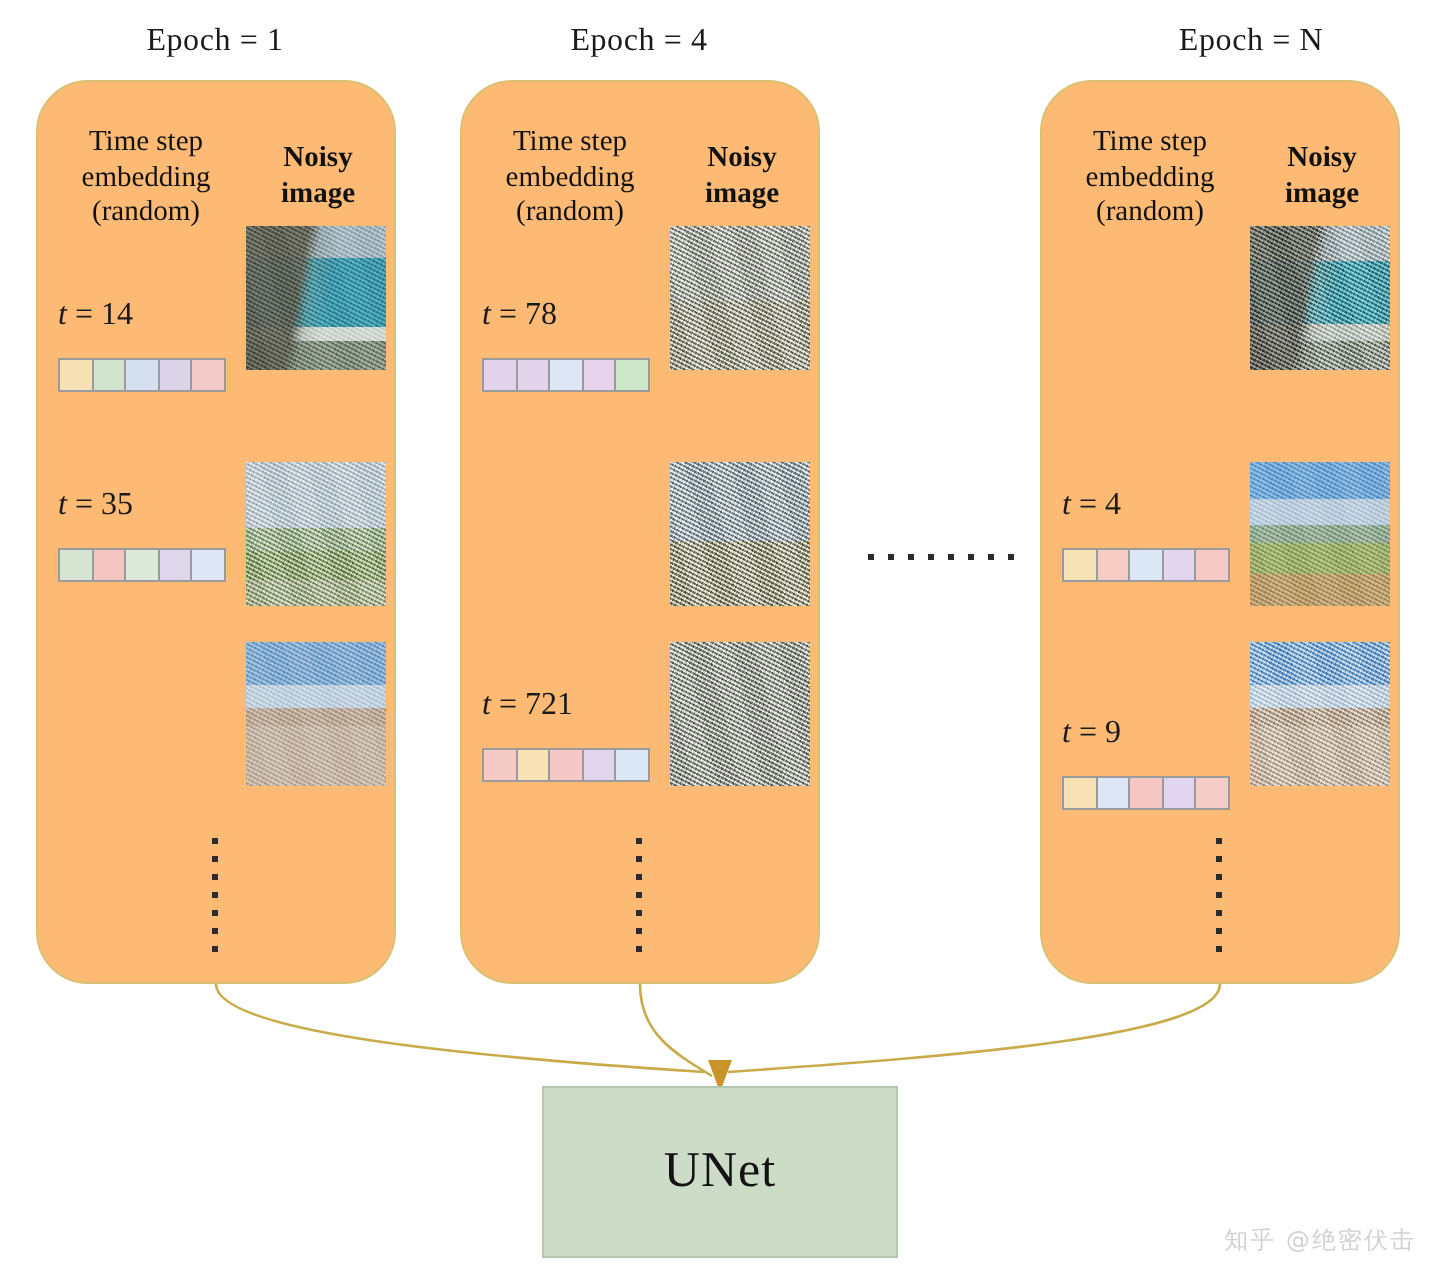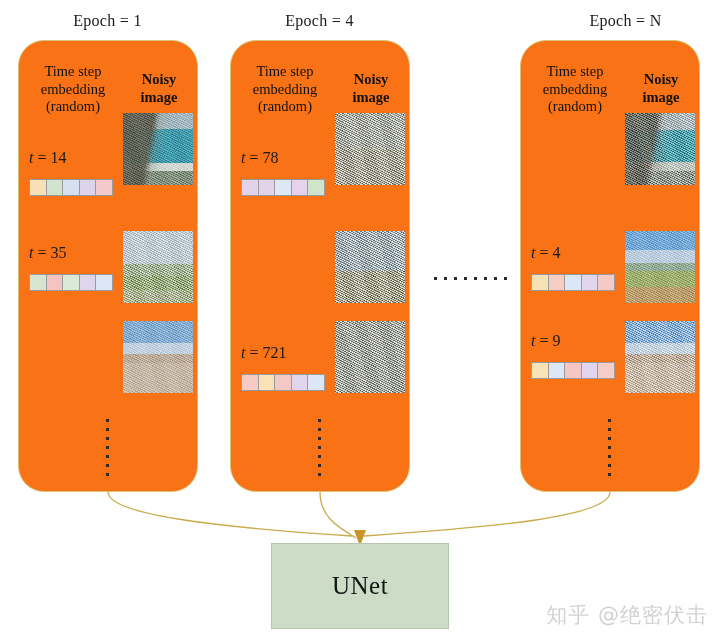--- a/index.html
+++ b/index.html
@@ -28,21 +28,21 @@
   #epoch-label-2 { left: 528px; top: 12px; width: 195px; }
 
   
   .epoch-panel {
     position: absolute;
     top: 40px;
     width: 180px;
     height: 452px;
     border: 1.4px solid #d8c271;
     border-radius: 26px;
-    background: #f97316;
+    background: #fdba74;
   }
   #epoch-panel-0 { left: 18px; }
   #epoch-panel-1 { left: 230px; }
   #epoch-panel-2 { left: 520px; }
 
   
   .col-head {
     position: absolute;
     font-size: 14.5px;
     line-height: 1.22;
@@ -170,21 +170,21 @@
     align-items: center;
     justify-content: center;
   }
   #unet-label { font-size: 25px; color: #131313; letter-spacing: .5px; }
 
   
   #watermark {
     position: absolute;
     right: 12px; bottom: 14px;
     font-family: "DejaVu Sans", sans-serif;
-    font-size: 21px;
+    font-size: 12px;
     color: #d2d2d2;
     letter-spacing: 1px;
     white-space: nowrap;
     user-select: none;
   }
 </style>
 </head>
 <body>
 
 <div class="epoch-label" id="epoch-label-0">Epoch = 1</div>
@@ -311,21 +311,21 @@
         <div class="emb-cell" style="background: rgb(246, 205, 196);"></div>
         <div class="emb-cell" style="background: rgb(220, 231, 246);"></div>
         <div class="emb-cell" style="background: rgb(226, 214, 238);"></div>
         <div class="emb-cell" style="background: rgb(245, 201, 198);"></div>
       </div>
   </div>
   <div class="noisy scene-rolling-hills" style="top:190px">
       <div class="grain light"></div>
     </div>
 
-  <div class="trow" style="top:291px">
+  <div class="trow" style="top:317px">
     <div class="t-label"><i>t</i> = 9</div>
     <div class="emb-bar">
         <div class="emb-cell" style="background: rgb(248, 226, 182);"></div>
         <div class="emb-cell" style="background: rgb(221, 231, 246);"></div>
         <div class="emb-cell" style="background: rgb(245, 198, 196);"></div>
         <div class="emb-cell" style="background: rgb(225, 213, 239);"></div>
         <div class="emb-cell" style="background: rgb(246, 205, 198);"></div>
       </div>
   </div>
   <div class="noisy scene-desert" style="top:280px">

